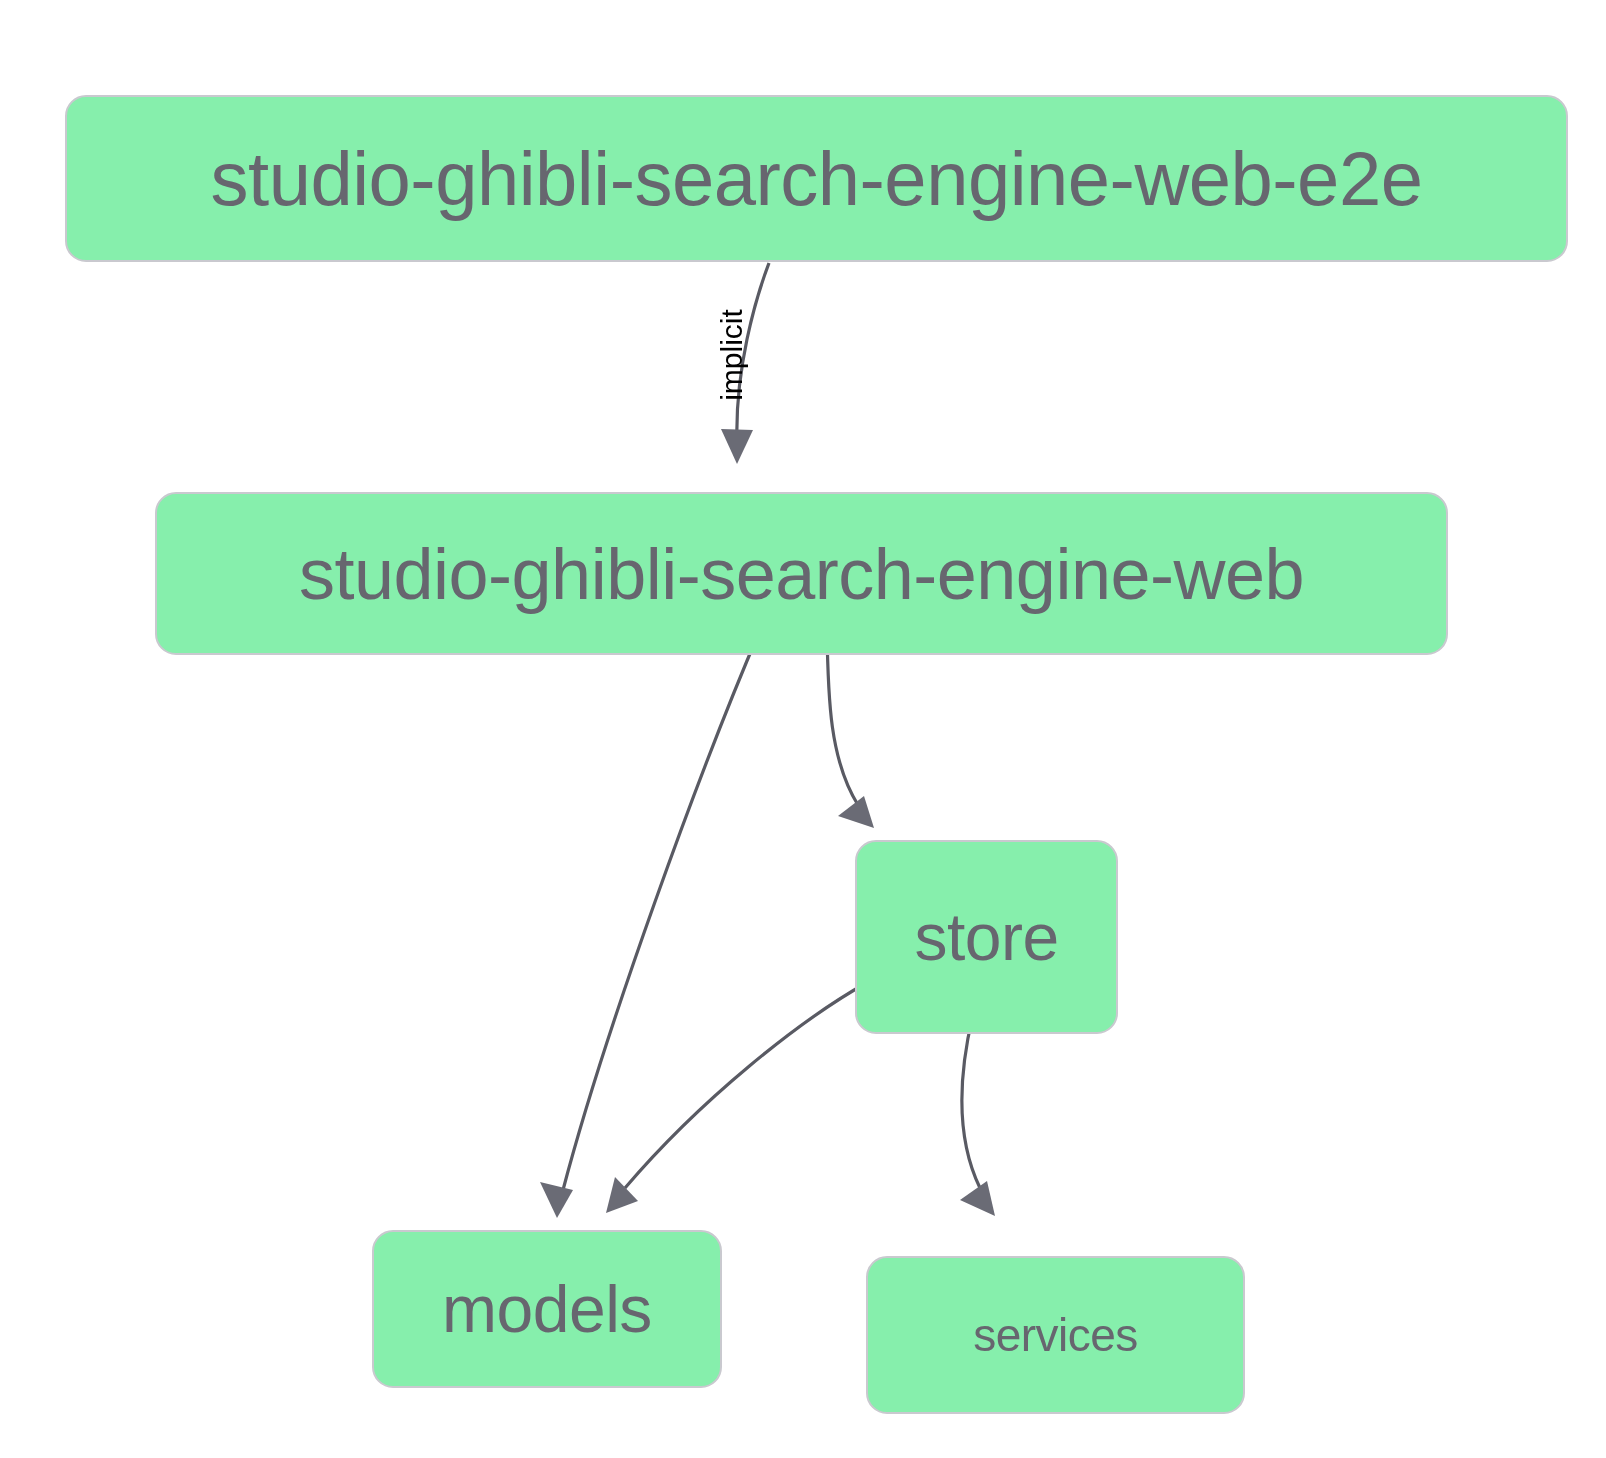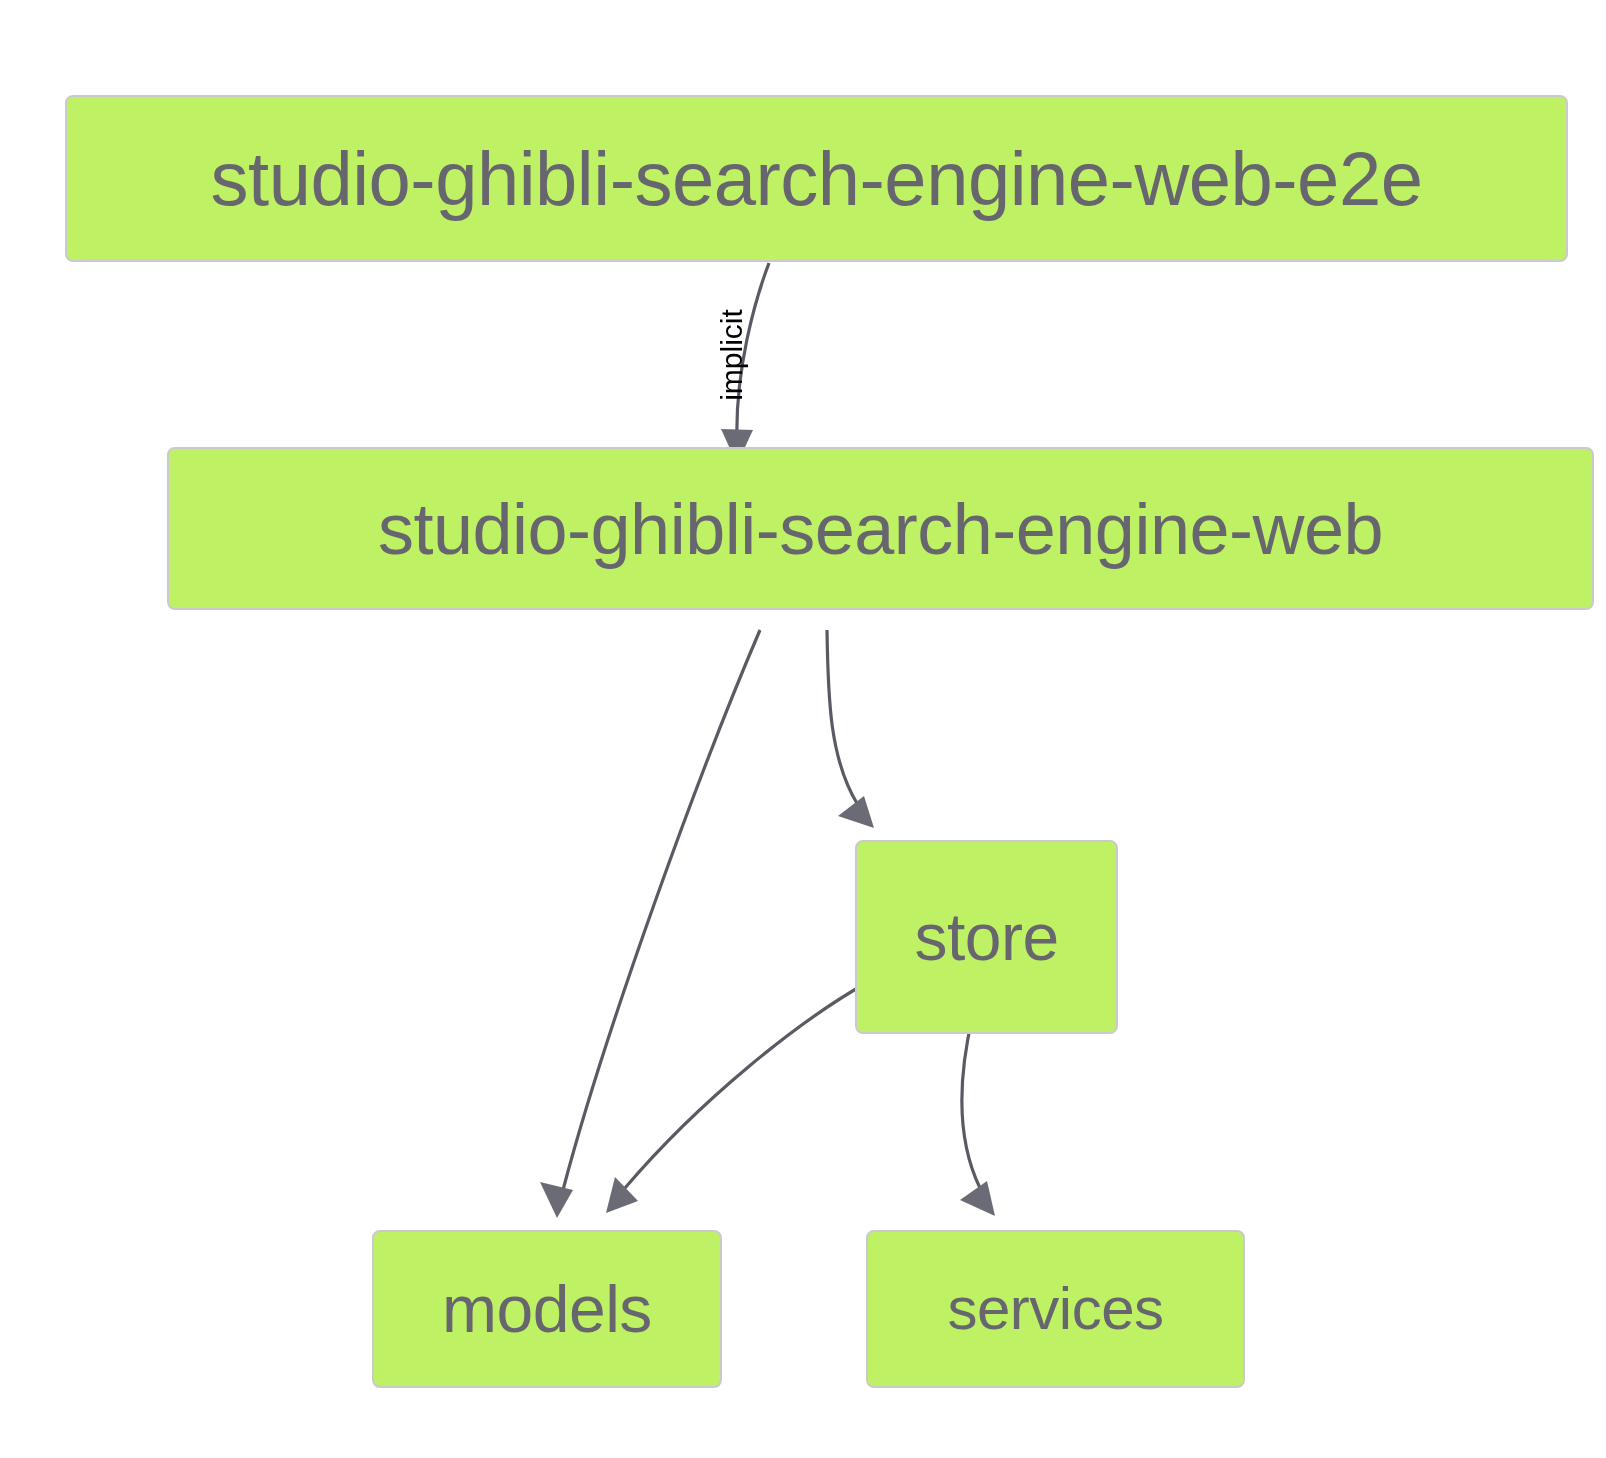--- a/index.html
+++ b/index.html
@@ -24,63 +24,62 @@
     position: absolute;
     left: 0;
     top: 0;
     width: 1606px;
     height: 1458px;
     pointer-events: none;
   }
   .node {
     position: absolute;
     box-sizing: border-box;
-    background: #bef264;
+    background: #86efac;
     border: 2px solid #c9c9cf;
-    border-radius: 8px;
+    border-radius: 21px;
     display: flex;
     align-items: center;
     justify-content: center;
     color: #67666f;
     font-family: "Liberation Sans", sans-serif;
     font-weight: 400;
     letter-spacing: -0.5px;
     white-space: nowrap;
     z-index: 2;
   }
   .node-label {
     display: block;
     line-height: 1;
   }
   #node-e2e {
     left: 65px; top: 95px;
     width: 1503px; height: 167px;
     font-size: 76px;
   }
   #node-web {
-    left: 155px; top: 447px;
-    width: 1427px; height: 163px;
+    left: 155px; top: 492px;
+    width: 1293px; height: 163px;
     font-size: 72px;
-    margin-left: 12px;
   }
   #node-store {
     left: 855px; top: 840px;
     width: 263px; height: 194px;
     font-size: 66px;
   }
   #node-models {
     left: 372px; top: 1230px;
     width: 350px; height: 158px;
     font-size: 66px;
     text-align: right;
   }
   #node-services {
-    left: 866px; top: 1230px;
+    left: 866px; top: 1256px;
     width: 379px; height: 158px;
-    font-size: 60px;
+    font-size: 46px;
   }
   .edge-path {
     fill: none;
     stroke: #595a63;
     stroke-width: 3.2;
   }
   .edge-head {
     fill: #6a6b75;
     stroke: none;
   }

